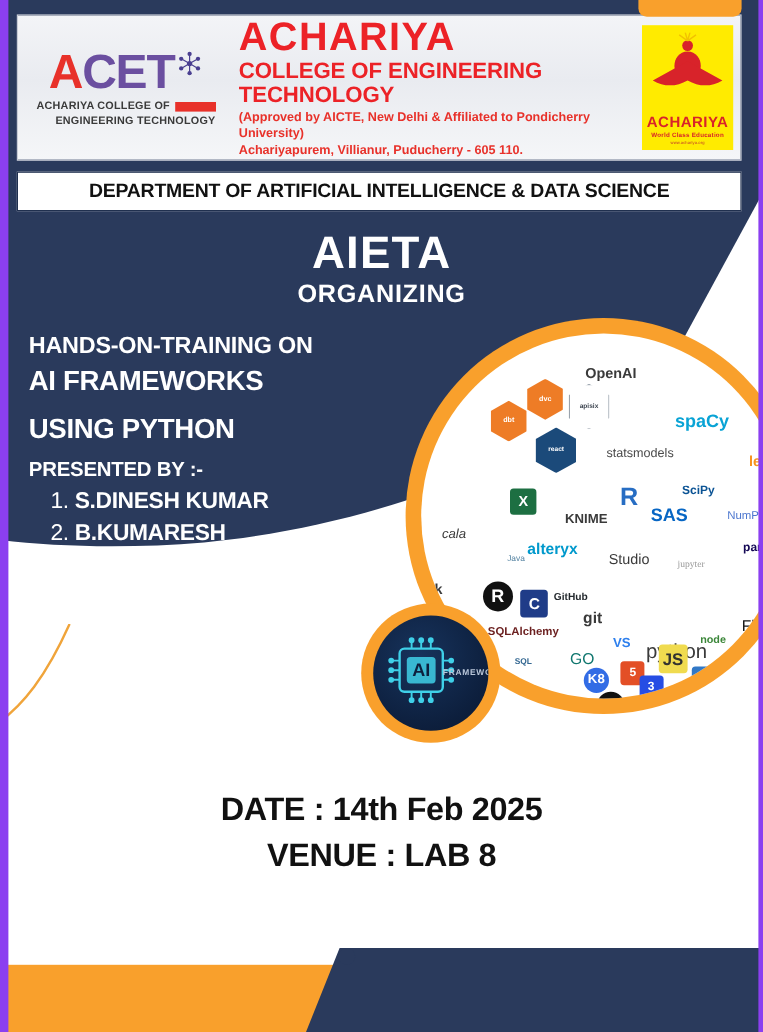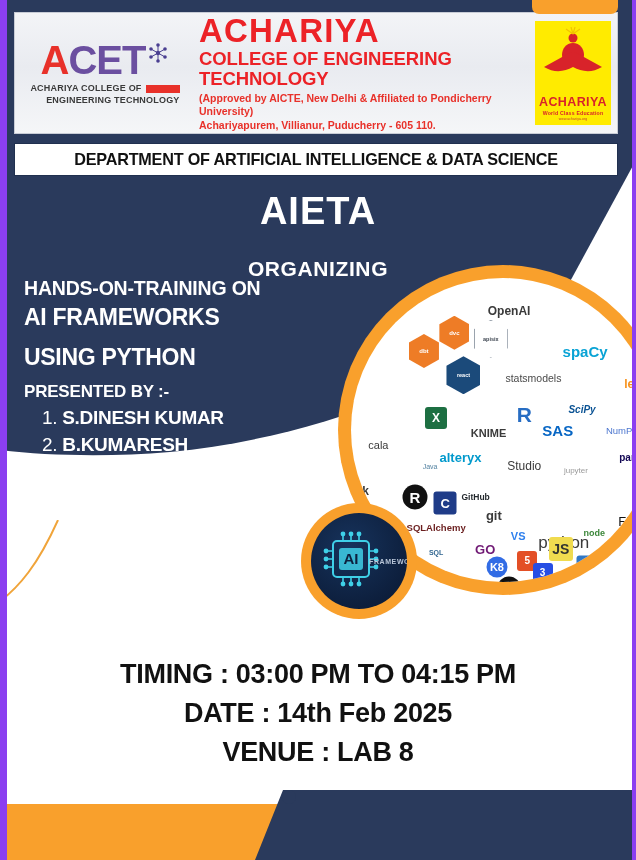--- a/index.html
+++ b/index.html
@@ -117,21 +117,21 @@
     white-space:nowrap;
   }
 
   
   .aieta{
     position:absolute;left:0;top:190px;width:636px;text-align:center;
     font-size:38px;font-weight:bold;color:#ffffff;letter-spacing:1px;
     z-index:25;
   }
   .organizing{
-    position:absolute;left:0;top:257px;width:636px;text-align:center;
+    position:absolute;left:0;top:234px;width:636px;text-align:center;
     font-size:21px;font-weight:bold;color:#ffffff;letter-spacing:.6px;
     z-index:25;
   }
   .left-block{
     position:absolute;left:24px;top:276px;width:330px;z-index:25;
   }
   .ln-hands{
     font-size:19.5px;font-weight:bold;color:#ffffff;letter-spacing:-.2px;
     line-height:1.25;
   }
@@ -277,21 +277,21 @@
           <div class="logo" style="left: 77%; top: 24%;">
             <div style="color: rgb(9, 163, 213); font-size: 15px; font-weight: bold;">spaCy</div>
           </div>
           <div class="logo" style="left: 60%; top: 33%;">
             <div style="color: rgb(74, 74, 74); font-size: 10.5px; font-weight: normal;">statsmodels</div>
           </div>
           <div class="logo" style="left: 88%; top: 35%;">
             <div style="color: rgb(247, 147, 30); font-size: 12px; font-weight: bold; margin-left: 40px;">learn</div>
           </div>
           <div class="logo" style="left: 76%; top: 43%;">
-            <div style="color: rgb(11, 83, 148); font-size: 10px; font-weight: bold; font-style: italic;">SciPy</div>
+            <div style="color: rgb(11, 83, 148); font-size: 10px; font-weight: bold;">SciPy</div>
           </div>
           <div class="logo" style="left: 89%; top: 50%;">
             <div style="color: rgb(77, 119, 207); font-size: 9.5px; font-weight: normal;">NumPy</div>
           </div>
           <div class="logo" style="left: 94%; top: 59%;">
             <div style="color: rgb(19, 7, 84); font-size: 10px; font-weight: bold;">pandas</div>
           </div>
           <div class="logo" style="left: 68%; top: 50%;">
             <div style="color: rgb(7, 102, 196); font-size: 15px; font-weight: bold;">SAS</div>
           </div>
@@ -300,24 +300,24 @@
           </div>
           <div class="logo" style="left: 40%; top: 51%; padding-left: 32px;">
             <div style="color: rgb(58, 58, 58); font-size: 11px; font-weight: bold;">KNIME</div>
           </div>
           <div class="logo" style="left: 36%; top: 59%;">
             <div style="color: rgb(0, 153, 204); font-size: 13px; font-weight: bold;">alteryx</div>
           </div>
           <div class="logo" style="left: 57%; top: 62%;">
             <div style="color: rgb(58, 58, 58); font-size: 12px; font-weight: normal;">Studio</div>
           </div>
-          <div class="logo" style="left: 74%; top: 63%;">
+          <div class="logo" style="left: 74%; top: 63%; font-family: Liberation Serif, serif;">
             <div style="color: rgb(154, 154, 154); font-size: 8px; font-weight: normal;">jupyter</div>
           </div>
-          <div class="logo" style="left: 9%; top: 55%;">
+          <div class="logo" style="left: 9%; top: 55%; font-style: italic;">
             <div style="color: rgb(58, 58, 58); font-size: 11px; font-weight: normal;">cala</div>
           </div>
           <div class="logo" style="left: 26%; top: 62%;">
             <div style="color: rgb(83, 130, 161); font-size: 7px; font-weight: normal;">Java</div>
           </div>
           <div class="logo" style="left: 4%; top: 70%;">
             <div style="color: rgb(58, 58, 58); font-size: 12px; font-weight: bold;">rk</div>
           </div>
           <div class="logo" style="left: 28%; top: 46%;">
             <div class="sqbox" style="width: 22px; height: 22px; background: rgb(29, 111, 66); font-size: 12px;">X</div>
@@ -343,21 +343,21 @@
           <div class="logo" style="left: 93%; top: 80%;">
             <div style="color: rgb(17, 17, 17); font-size: 13px; font-weight: normal;">Flask</div>
           </div>
           <div class="logo" style="left: 13%; top: 88%;">
             <div style="color: rgb(176, 176, 176); font-size: 8px; font-weight: bold;">ORACLE</div>
           </div>
           <div class="logo" style="left: 28%; top: 90%;">
             <div style="color: rgb(51, 103, 145); font-size: 7px; font-weight: bold;">SQL</div>
           </div>
           <div class="logo" style="left: 42%; top: 89%;">
-            <div style="color: #701a75; font-size: 13px; font-weight: bold; margin-left: 13px;">GO</div>
+            <div style="color: #0f766e; font-size: 13px; font-weight: normal; margin-left: 13px;">GO</div>
           </div>
           <div class="logo" style="left: 55%; top: 85%;">
             <div style="color: rgb(47, 128, 237); font-size: 11px; font-weight: bold;">VS</div>
           </div>
           <div class="logo" style="left: 80%; top: 84%;">
             <div style="color: rgb(60, 135, 58); font-size: 9px; font-weight: bold;">node</div>
           </div>
           <div class="logo" style="left: 69%; top: 89%;">
             <div class="sqbox" style="width: 24px; height: 24px; background: rgb(240, 219, 79); font-size: 14px; color: rgb(50, 51, 48);">JS</div>
           </div>
@@ -503,21 +503,20 @@
           <rect x="10" y="10" width="36" height="36" rx="4" fill="none" stroke="#3fd0e8" stroke-width="2"></rect>
           <rect x="16" y="17" width="24" height="22" rx="3" fill="#3fd0e8" opacity=".85"></rect>
           <text x="28" y="33" text-anchor="middle" font-size="15" font-weight="bold" fill="#0d1f3d" font-family="Liberation Sans, sans-serif">AI</text>
         </svg>
       </span>
       <span class="ai-fw-text">FRAMEWORK</span>
     </div>
   </div>
 
   <div class="info-block">
-    <div class="info-line">TIMING : 03:00 PM TO 04:15 PM</div>
     <div class="info-line">DATE : 14th Feb 2025</div>
     <div class="info-line">VENUE : LAB 8</div>
   </div>
 
   <div class="bottom-orange"></div>
   <svg class="bottom-navy" viewBox="0 0 381 70" preserveAspectRatio="none">
     <path d="M28,0 L381,0 L381,70 L0,70 Z" fill="#2a3a5c"></path>
     <circle cx="34" cy="7" r="7" fill="#2a3a5c"></circle>
   </svg>
 

